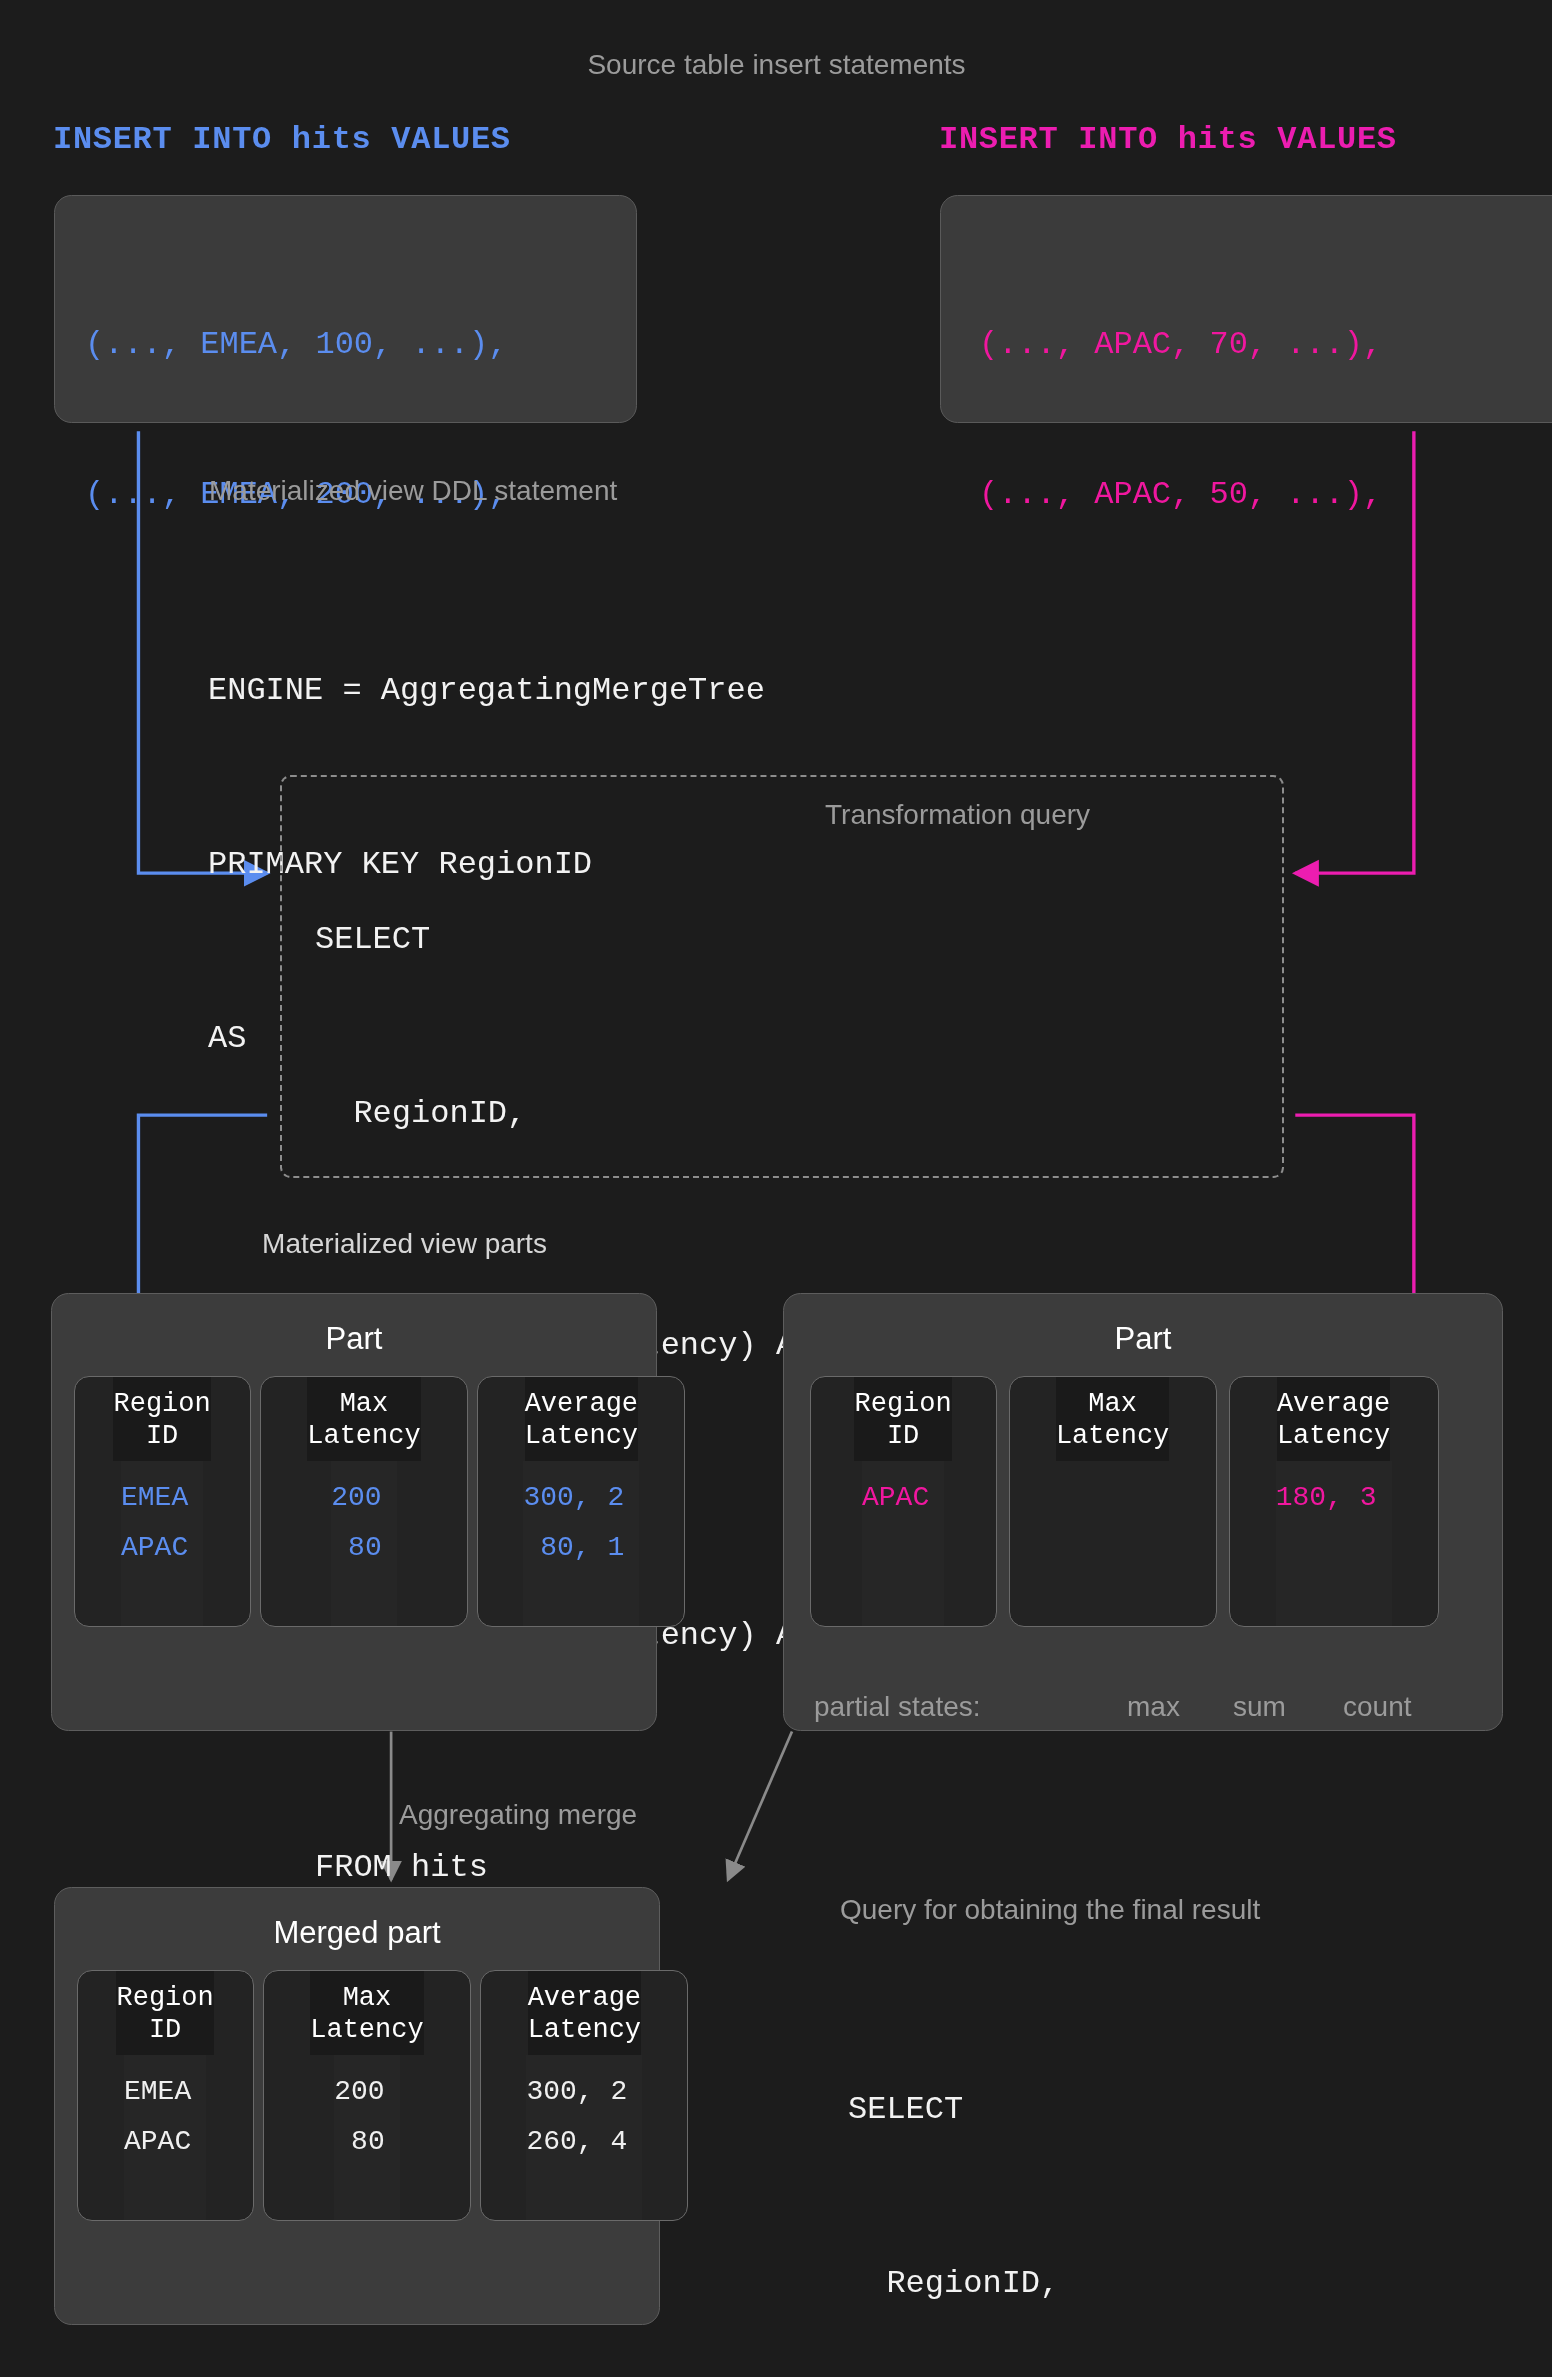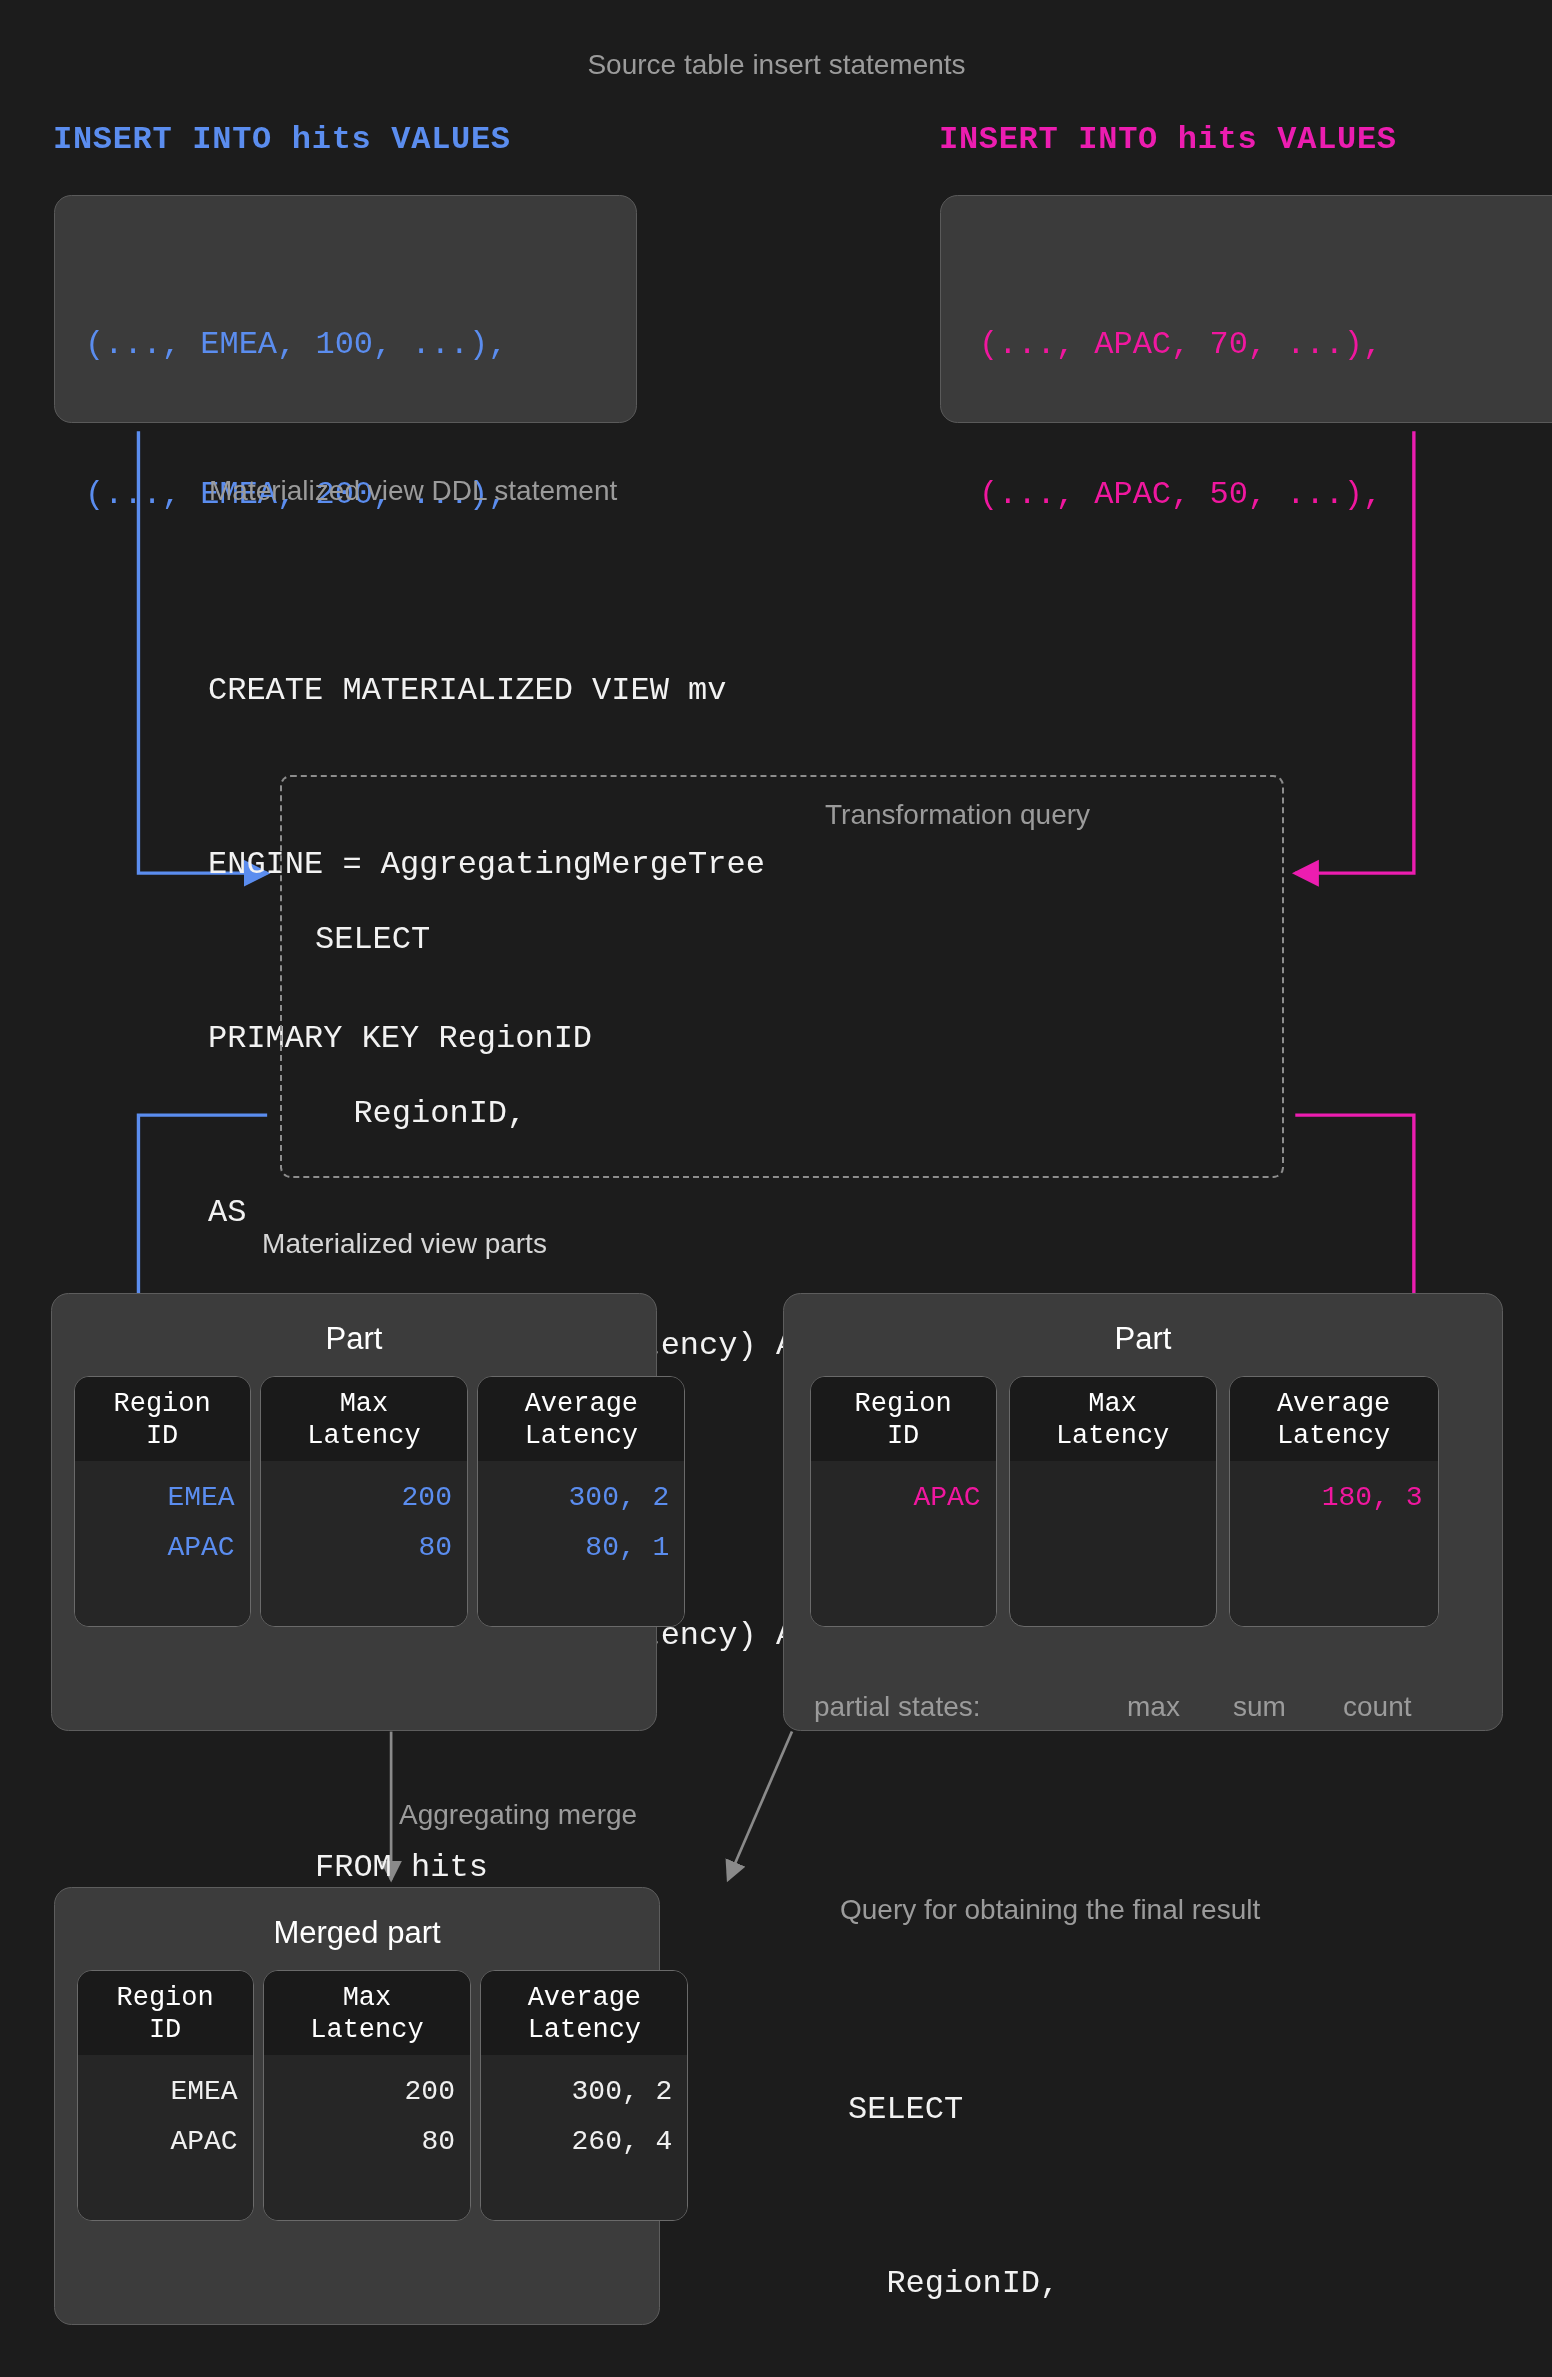--- a/index.html
+++ b/index.html
@@ -42,21 +42,21 @@
   .part-box{
     background:#3c3c3c;border:0.7px solid #5d5d5d;border-radius:17.5px;box-sizing:border-box;
   }
   .part-title{
     text-align:center;font-size:31px;color:#ffffff;font-family:"Liberation Sans",sans-serif;
   }
 
   
   .col{
     background:#232323;border:0.7px solid #6a6a6a;border-radius:15px;
-    box-sizing:border-box;overflow:hidden;display:flex;flex-direction:column;
+    box-sizing:border-box;overflow:hidden;display:flex;flex-direction:column;align-items:center;
   }
   .col-head{
     background:#1a1a1a;color:#ffffff;text-align:center;
     font-family:"Liberation Mono","DejaVu Sans Mono",monospace;
     font-size:27px;line-height:32px;padding-top:10.8px;padding-bottom:9.4px;white-space:pre;
   }
   .col-body{
     background:#262626;flex:1;display:flex;flex-direction:column;
     align-items:flex-end;padding:12px 15px 0 0;
     font-family:"Liberation Mono","DejaVu Sans Mono",monospace;font-size:28px;
@@ -124,21 +124,20 @@
 <div class="abs card" style="left:940px;top:195px;width:635px;height:228px;padding-left:8px;">
   <div class="code-lines pinkx" style="padding:24px 0 0 30px;">
     <div>(..., APAC, 70, ...),</div>
     <div>(..., APAC, 50, ...),</div>
   </div>
 </div>
 
 <div class="abs caption" style="left:209px;top:475px;">Materialized view DDL statement</div>
 
 <div class="abs sql" style="left:208px;top:546px;line-height:58px;">
-  <div>CREATE MATERIALIZED VIEW mv</div>
   <div>ENGINE = AggregatingMergeTree</div>
   <div>PRIMARY KEY RegionID</div>
   <div>AS</div>
 </div>
 
 <div class="abs dashed" style="left:280px;top:775px;width:1004px;height:403px;"></div>
 
 <div class="abs caption" style="left:825px;top:799px;">Transformation query</div>
 
 <div class="abs sql" style="left:315px;top:795px;line-height:58px;">

